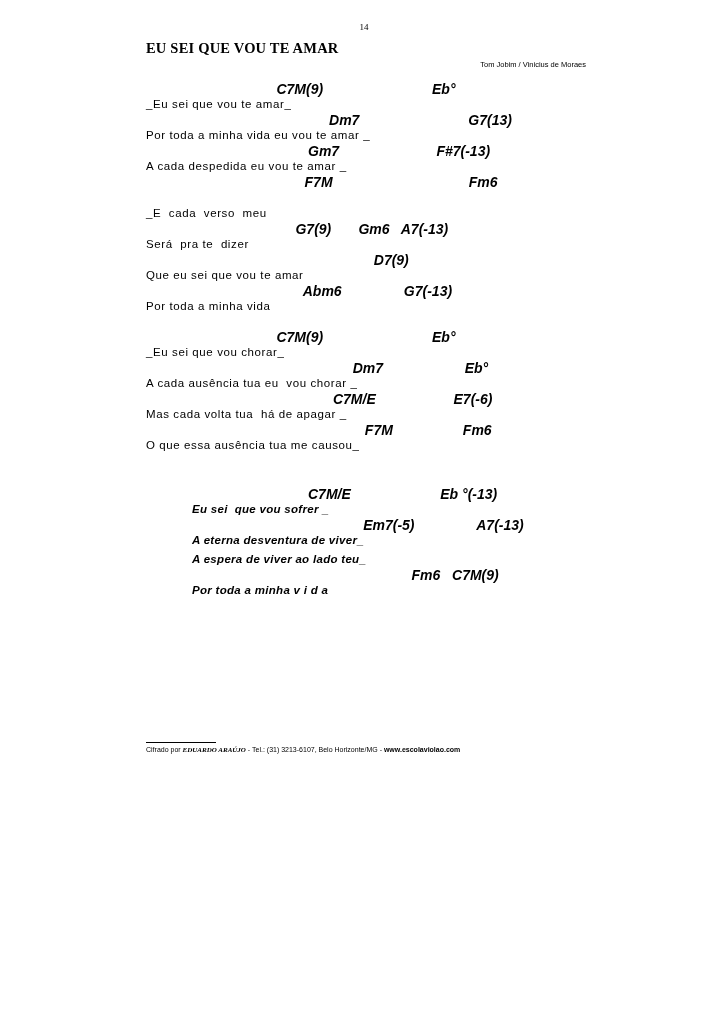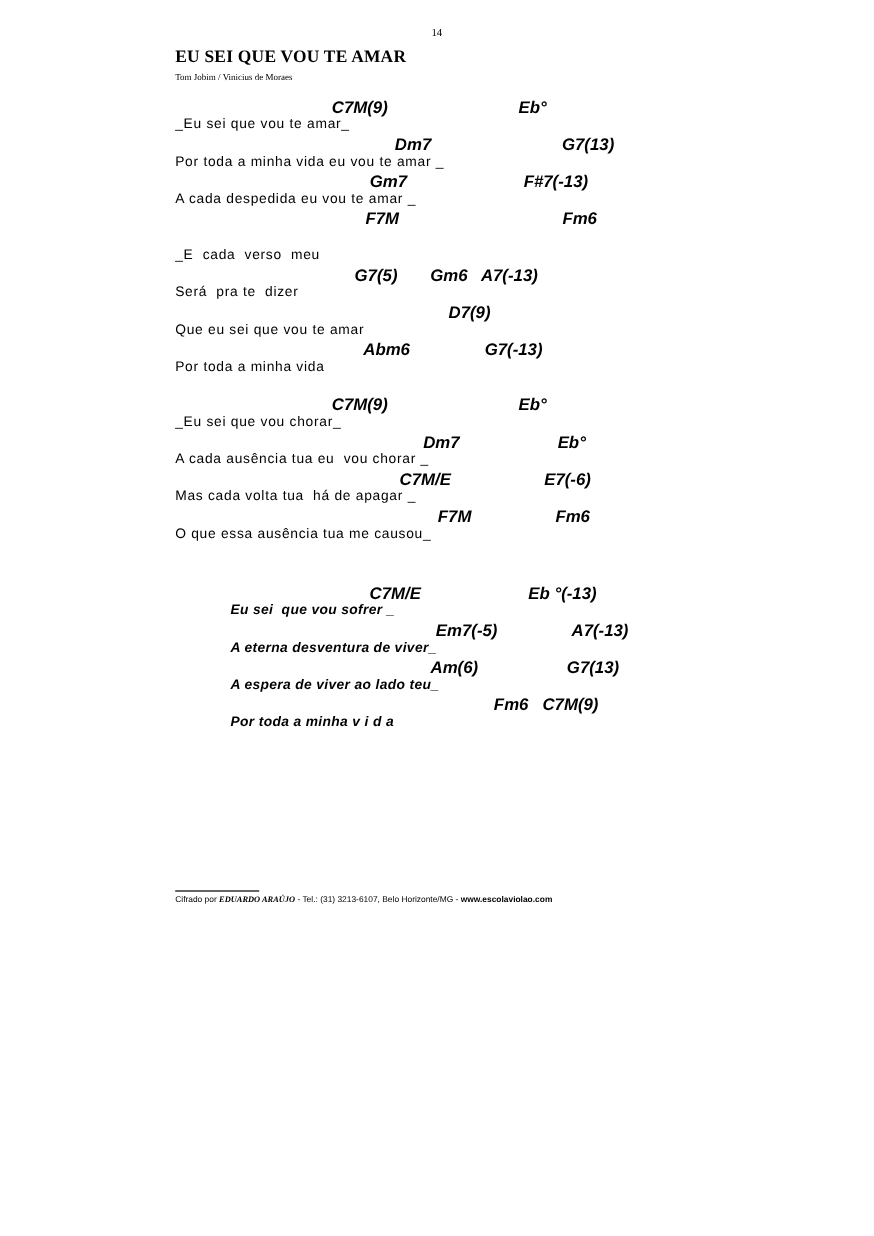--- a/index.html
+++ b/index.html
@@ -38,23 +38,24 @@
     width: 440px;
   }
   .song-title {
     font-family: "Liberation Serif", serif;
     font-weight: bold;
     font-size: 14.5px;
     letter-spacing: 0.2px;
     margin: 0 0 3px 0;
   }
   .composer {
-    font-family: Liberation Serif, serif;
+    font-family: Liberation Sans, sans-serif;
     font-size: 7.5px;
     margin: 0 0 14px 0;
+    text-align: right;
   }
   
   .chords {
     font-family: "Liberation Sans", sans-serif;
     font-size: 14px;
     font-weight: bold;
     font-style: italic;
     white-space: pre;
     line-height: 12px;
     height: 12px;
@@ -117,21 +118,21 @@
       <div class="lyric">_Eu sei que vou te amar_</div>
       <div class="chords">                            Dm7                            G7(13)</div>
       <div class="lyric">Por toda a minha vida eu vou te amar _</div>
       <div class="chords">                 Gm7                         F#7(-13)</div>
       <div class="lyric">A cada despedida eu vou te amar _</div>
       <div class="chords">                  F7M                                   Fm6</div>
     </div>
 
     <div class="stanza">
       <div class="lyric">_E  cada  verso  meu</div>
-      <div class="chords">   G7(5)       Gm6   A7(-13)</div>
+      <div class="chords">   G7(9)       Gm6   A7(-13)</div>
       <div class="lyric">Será  pra te  dizer</div>
       <div class="chords">             D7(9)</div>
       <div class="lyric">Que eu sei que vou te amar</div>
       <div class="chords">      Abm6                G7(-13)</div>
       <div class="lyric">Por toda a minha vida</div>
     </div>
 
     <div class="stanza">
       <div class="chords">C7M(9)                            Eb°</div>
       <div class="lyric">_Eu sei que vou chorar_</div>
@@ -141,21 +142,20 @@
       <div class="lyric">Mas cada volta tua  há de apagar _</div>
       <div class="chords">                                F7M                  Fm6</div>
       <div class="lyric">O que essa ausência tua me causou_</div>
     </div>
 
     <div class="stanza final">
       <div class="chords">       C7M/E                       Eb °(-13)</div>
       <div class="lyric">Eu sei  que vou sofrer _</div>
       <div class="chords">                            Em7(-5)                A7(-13)</div>
       <div class="lyric">A eterna desventura de viver_</div>
-      <div class="chords">                         Am(6)                   G7(13)</div>
       <div class="lyric">A espera de viver ao lado teu_</div>
       <div class="chords">                                  Fm6   C7M(9)</div>
       <div class="lyric">Por toda a minha v i d a</div>
     </div>
   </div>
 
   <div class="footer">
     <div class="footer-rule"></div>
     <div class="footer-text"><span>Cifrado por </span><span class="name">EDUARDO ARAÚJO</span><span> - Tel.: (31) 3213-6107, Belo Horizonte/MG - </span><span class="site">www.escolaviolao.com</span></div>
   </div>

